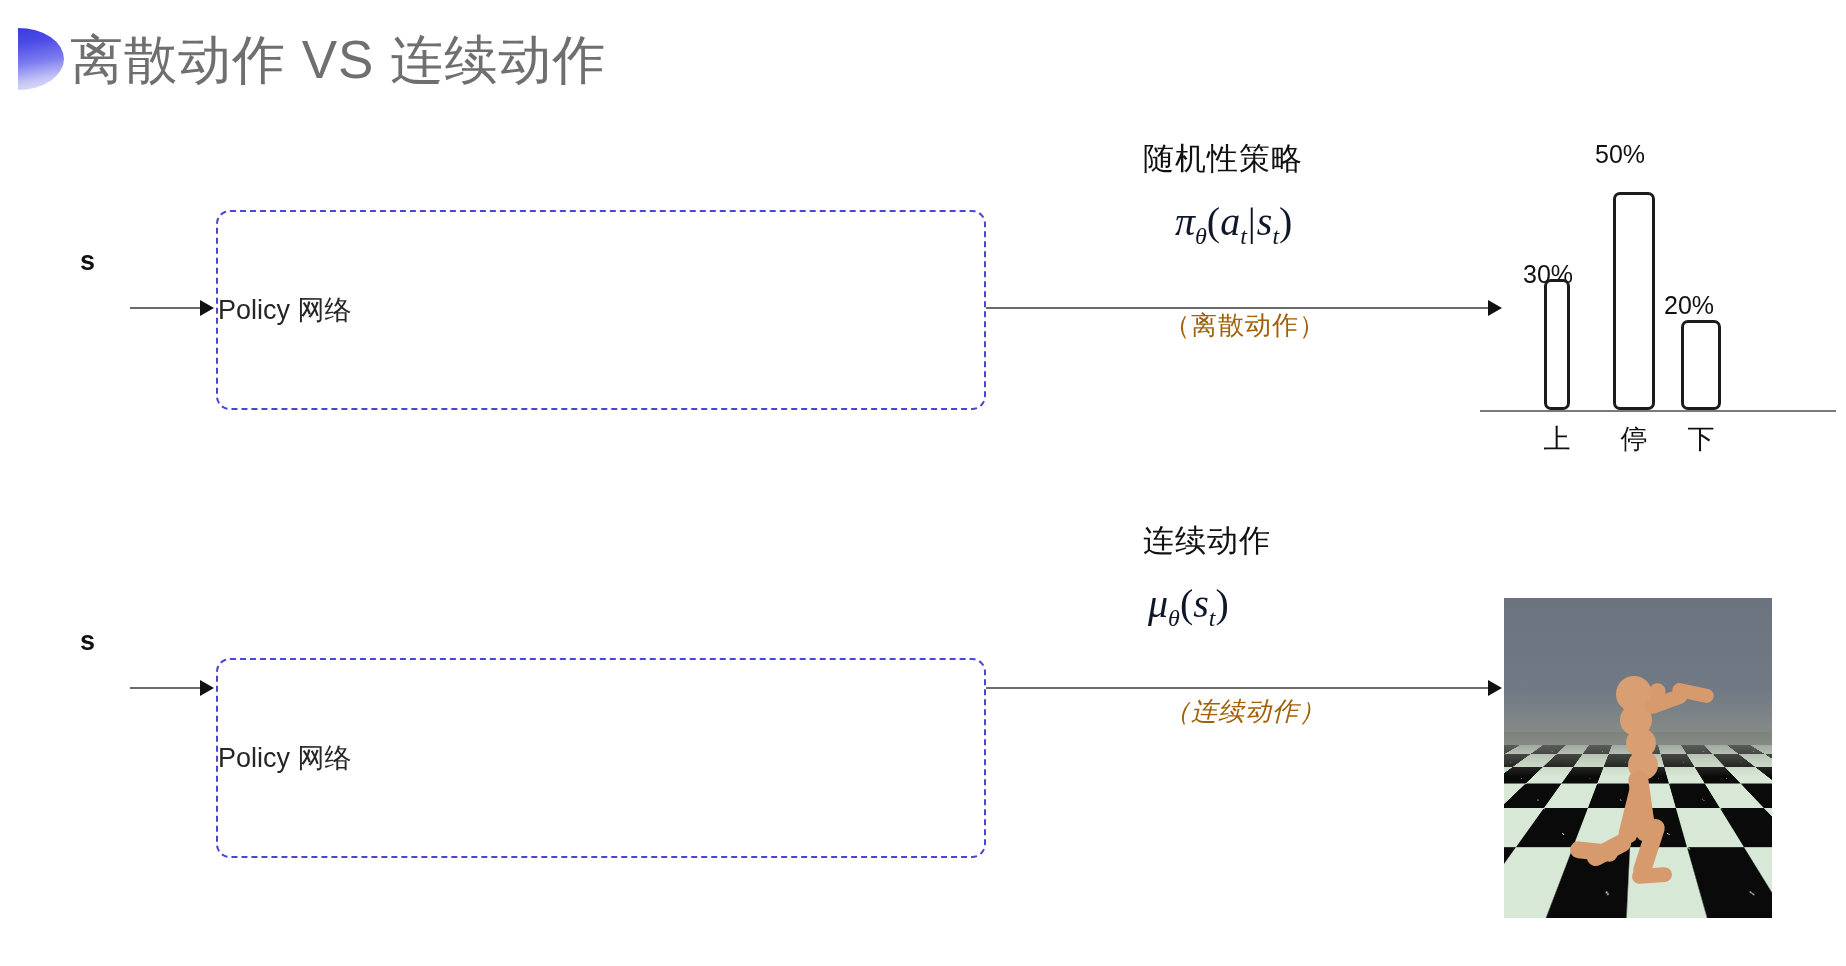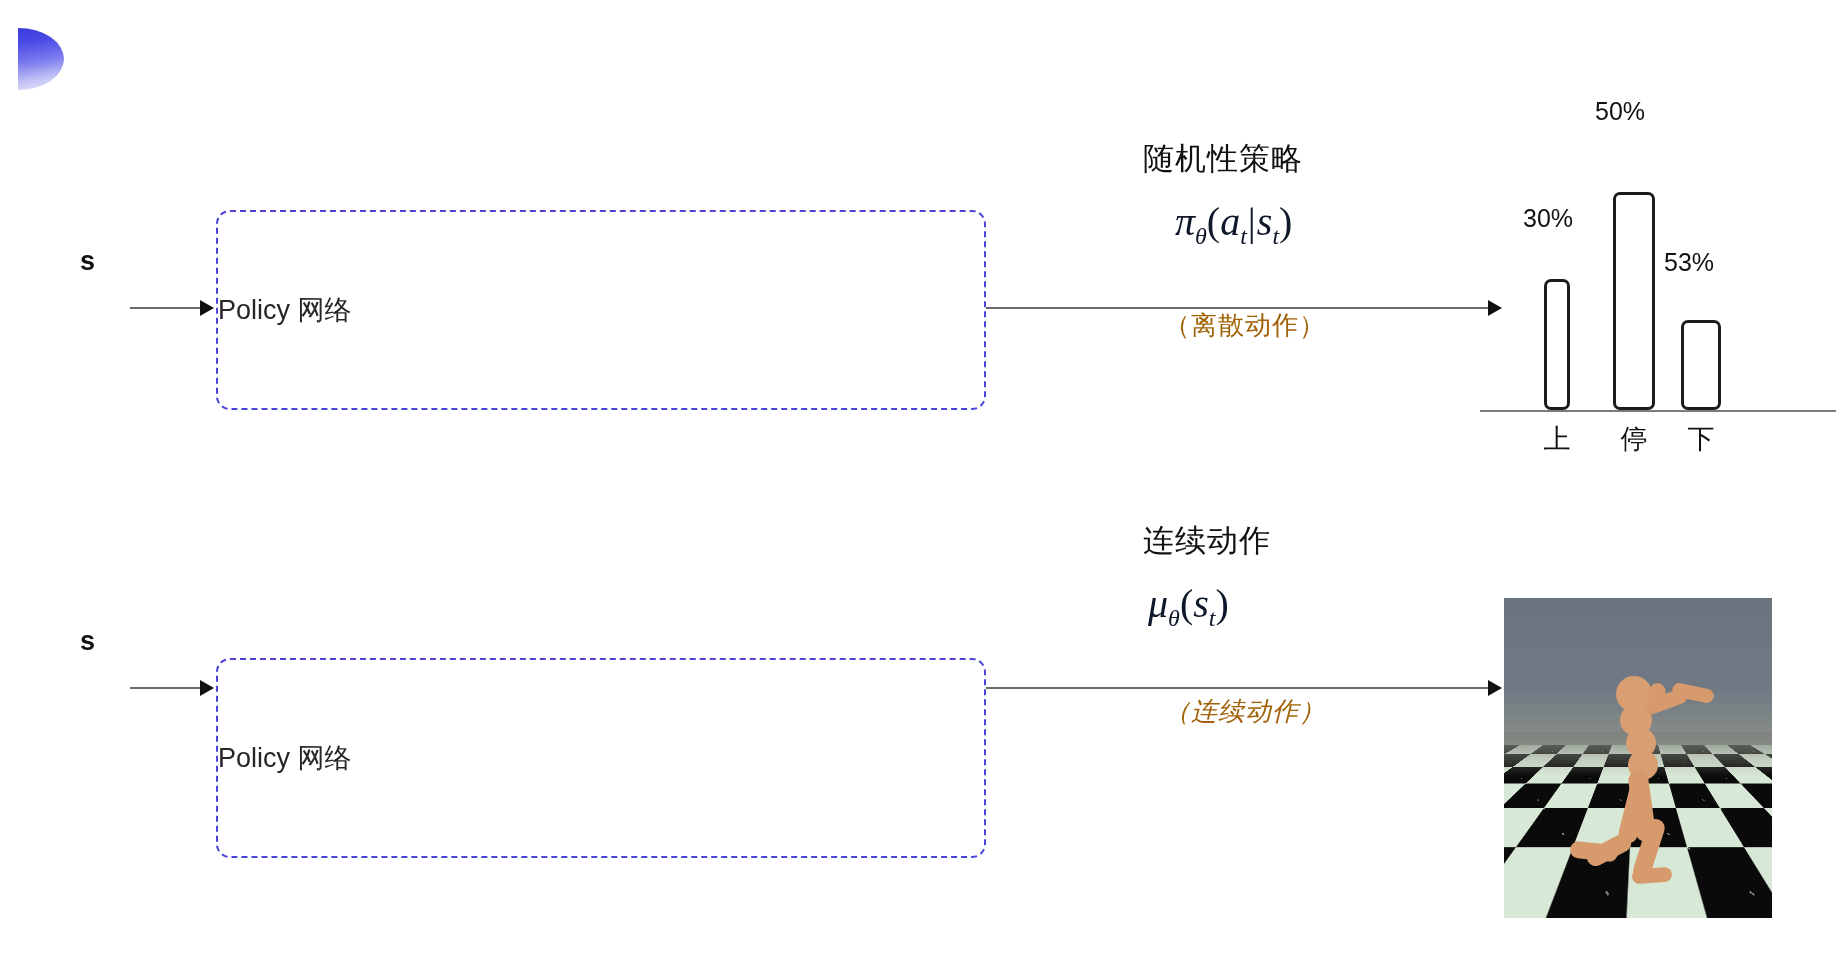--- a/index.html
+++ b/index.html
@@ -137,20 +137,21 @@
     border-radius: 7px;
     background: #ffffff;
     box-sizing: border-box;
     width: 100%;
   }
   .bar-value {
     position: absolute;
     font-size: 25px;
     color: #111111;
     white-space: nowrap;
+    margin-top: 43px;
   }
   .bar-cat {
     position: absolute;
     top: 326px;
     font-size: 27px;
     color: #111111;
     text-align: center;
     white-space: nowrap;
   }
 
@@ -212,20 +213,21 @@
     height: 8px;
     background: #ffffff;
   }
 </style>
 </head>
 <body>
 
 <div id="slide">
 
   <div id="title-bullet"></div>
+  <div id="page-title">离散动作 VS 连续动作</div>
 
   <div class="s-label" style="left:80px; top:246px;">s</div>
   <div class="arrow-line" style="left:130px; top:307px; width:82px;"></div>
   <div class="arrow-head" style="left:200px; top:300px;"></div>
 
   <div class="policy-box" style="left:216px; top:210px; width:770px; height:200px;">
     <div class="policy-box-label" style="top:80px;">Policy 网络</div>
   </div>
 
   <div class="arrow-line" style="left:986px; top:307px; width:505px;"></div>
@@ -235,33 +237,33 @@
 
   <div class="ann-formula" style="left:1175px; top:198px;">
     <span>π</span><span class="sub">θ</span><span style="font-style:normal">(</span><span>a</span><span class="sub">t</span><span class="bar">|</span><span>s</span><span class="sub">t</span><span style="font-style:normal">)</span>
   </div>
 
   <div class="ann-note" style="left:1164px; top:308px;">（离散动作）</div>
 
   <div id="bar-chart">
     <div id="bar-baseline"></div>
 
-    <div class="bar-value" style="left:43px; top:109px;text-align:center;">30%</div>
+    <div class="bar-value" style="left:43px; top:122px;text-align:center;">30%</div>
     <div class="bar-col" style="left:64px; width:26px;">
       <div class="bar-rect" style="height:131px;"></div>
     </div>
     <div class="bar-cat" style="left:58px; width:38px;">上</div>
 
     <div class="bar-value" style="left:115px; top:2px;">50%</div>
     <div class="bar-col" style="left:133px; width:42px;">
       <div class="bar-rect" style="height:218px;"></div>
     </div>
     <div class="bar-cat" style="left:135px; width:38px;">停</div>
 
-    <div class="bar-value" style="left:184px; top:153px;">53%</div>
+    <div class="bar-value" style="left:184px; top:153px;">20%</div>
     <div class="bar-col" style="left:201px; width:40px;">
       <div class="bar-rect" style="height:90px;"></div>
     </div>
     <div class="bar-cat" style="left:202px; width:38px;">下</div>
   </div>
 
   <div class="s-label" style="left:80px; top:626px;">s</div>
   <div class="arrow-line" style="left:130px; top:687px; width:82px;"></div>
   <div class="arrow-head" style="left:200px; top:680px;"></div>
 

